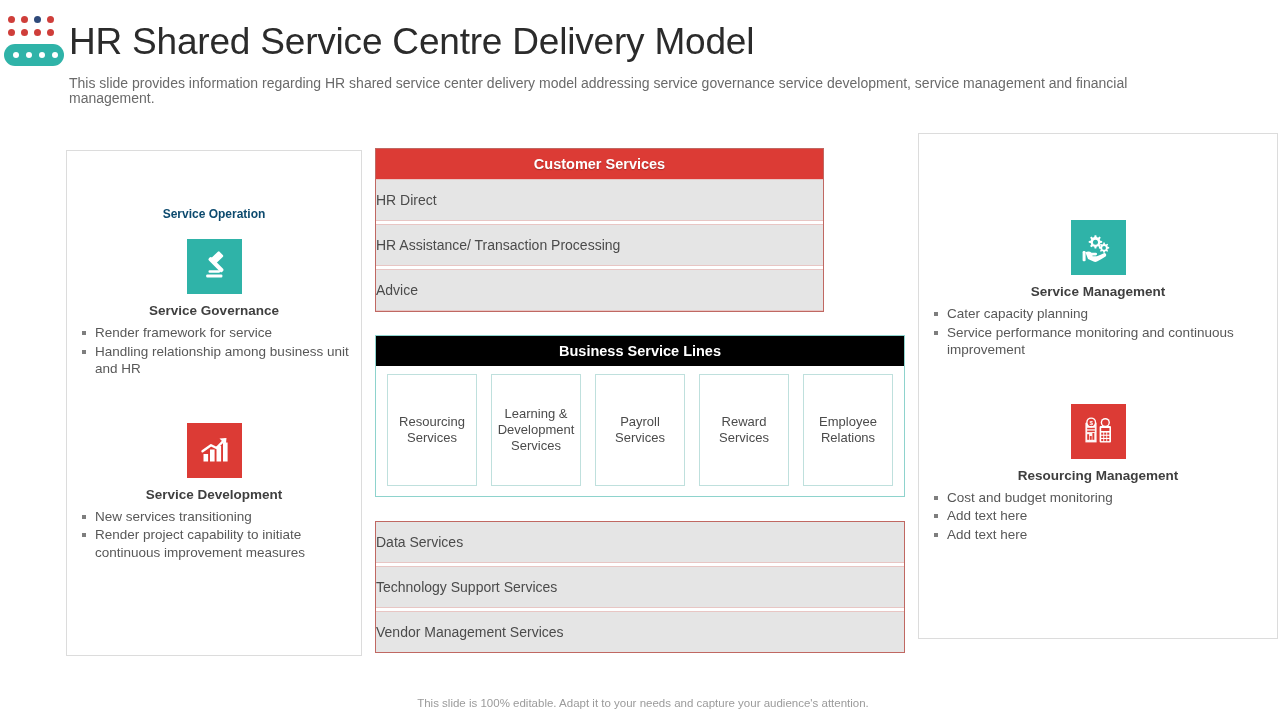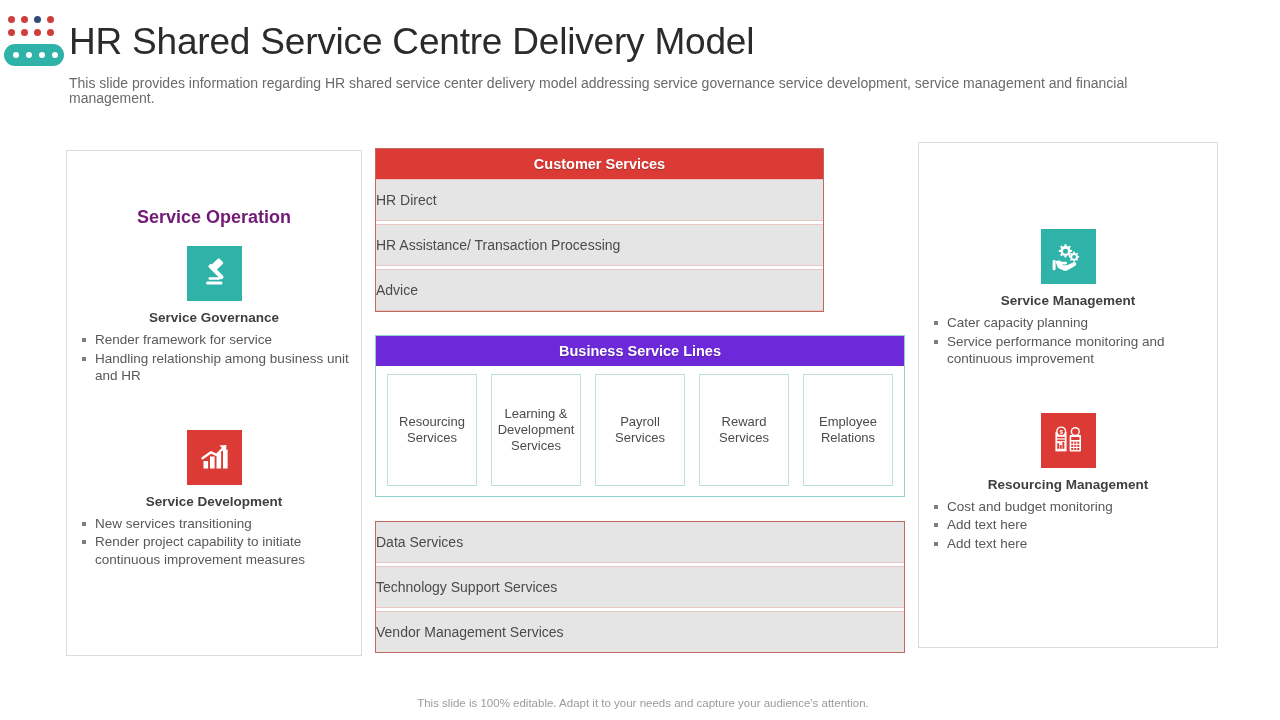--- a/index.html
+++ b/index.html
@@ -30,24 +30,24 @@
     font-size:14px;line-height:15px;color:#6a6a6a;font-weight:400;
   }
 
   
   .panel{
     position:absolute;background:#ffffff;
     border:1px solid #dcdcdc;
     box-sizing:border-box;
   }
   .panel-left{left:66px;top:150px;width:296px;height:506px;}
-  .panel-right{left:918px;top:142px;width:300px;height:506px;}
+  .panel-right{left:918px;top:133px;width:360px;height:506px;}
 
   .col-title{
-    text-align:center;font-weight:bold;font-size:18px;color:#701a75;
+    text-align:center;font-weight:bold;font-size:12px;color:#0c4a6e;
   }
 
   .icon-box{
     width:55px;height:55px;margin:0 auto;
     display:flex;align-items:center;justify-content:center;
   }
   .icon-box.teal{background:#2fb3a8;}
   .icon-box.red{background:#dc3b35;}
 
   .sub-title{
@@ -74,21 +74,21 @@
   .block{box-sizing:border-box;background:#ffffff;}
   .block.red{border:1px solid #c06862;}
   .block.teal{border:1px solid #8ed3cd;}
 
   .block-head{
     text-align:center;font-weight:bold;font-size:14.5px;color:#ffffff;
     padding:7px 0;
     text-shadow:0 1px 1px rgba(0,0,0,.25);
   }
   .block-head.red{background:#dc3b35;}
-  .block-head.teal{background:#6d28d9;}
+  .block-head.teal{background:#000000;}
 
   .row{
     text-align:left;font-size:14px;color:#4b4b4b;
     padding:12px 0;
     border-top:1px solid #e8c6c4;
     border-bottom:1px solid #e8c6c4;
     background:#e5e5e5;
   }
   .rowgap{height:3px;background:#ffffff;}
 

